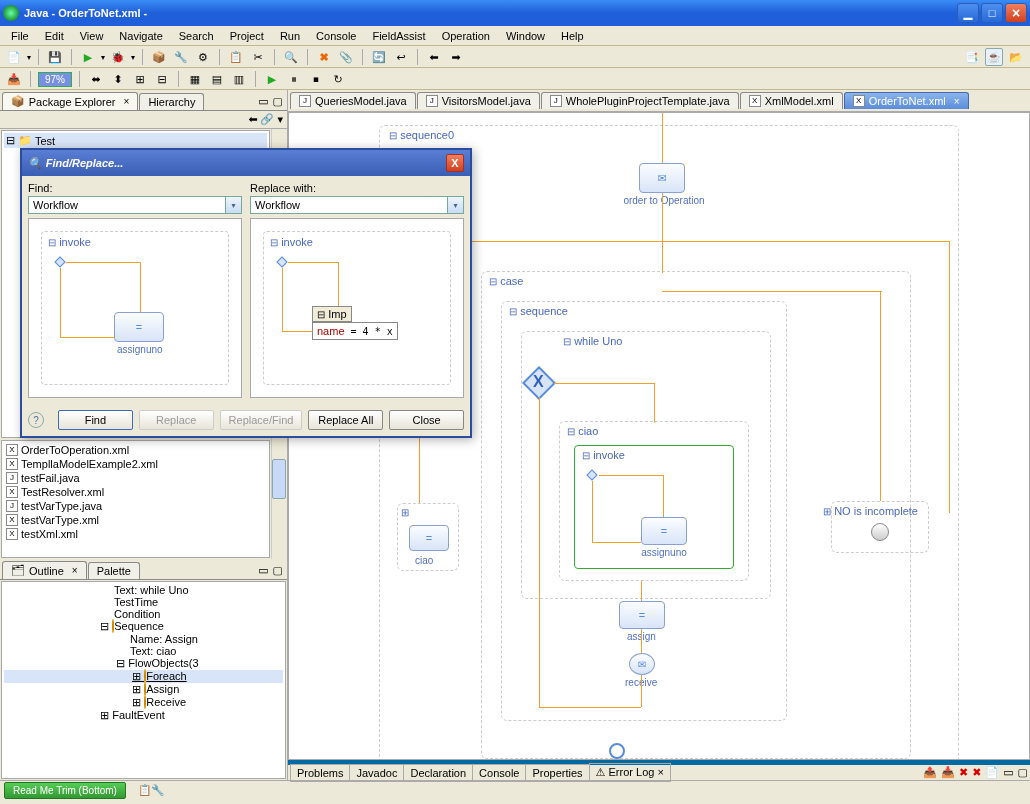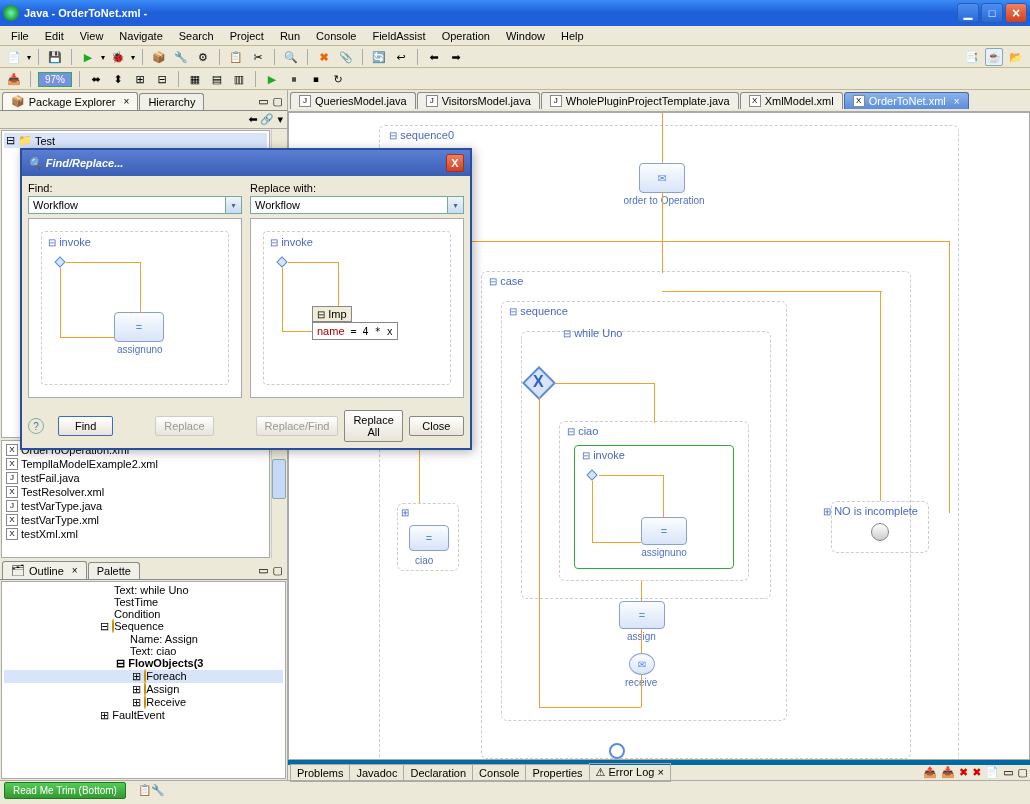--- a/index.html
+++ b/index.html
@@ -73,21 +73,21 @@
 .dialog-row { display: flex; gap: 8px; }
 .dialog-col { flex: 1; }
 .dialog-label { font-size: 11px; margin-bottom: 2px; }
 .combo { display: flex; width: 100%; border: 1px solid #7a9; margin-bottom: 4px; }
 .combo input { flex: 1; border: none; padding: 2px 4px; font-size: 11px; }
 .combo .drop { width: 16px; background: linear-gradient(to bottom, #eef4fb, #c8dcf4); border-left: 1px solid #7a9; display: flex; align-items: center; justify-content: center; font-size: 8px; color: #468; }
 .previewbox { background: white; border: 1px solid #aaa; height: 180px; position: relative; }
 .previewbox .inner { position: absolute; inset: 12px; border: 1px dashed #ccc; border-radius: 4px; }
 .dialog-btns { display: flex; gap: 6px; padding: 6px; align-items: center; }
 .dialog-btns .dbtn { flex: 1; padding: 3px 8px; background: linear-gradient(to bottom, #fff, #e8e4d8); border: 1px solid #888; border-radius: 2px; text-align: center; cursor: pointer; font-size: 11px; }
-.dialog-btns .dbtn.disabled { color: #999; border-color: #ccc; margin-left: 36px; }
+.dialog-btns .dbtn.disabled { color: #999; border-color: #ccc; }
 .help-icon { width: 16px; height: 16px; border: 1px solid #8aa; border-radius: 50%; color: #5070a0; display: flex; align-items: center; justify-content: center; font-size: 10px; margin-right: 8px; }
 
 .minimize-symbol::after { content: "▁"; }
 .maximize-symbol::after { content: "□"; }
 .close-symbol::after { content: "×"; font-size: 14px; }
 
 .jicon { background: #fff; border: 1px solid #888; width: 12px; height: 12px; font-size: 8px; text-align: center; line-height: 10px; }
 .yellow-dot { background: #fd6; border-radius: 50%; width: 10px; height: 10px; border: 1px solid #c80; }
 .green-run { color: #2a2; }
 .orange-x { color: #e60; font-weight: bold; }
@@ -260,22 +260,22 @@
         <span class="tbtn">▢</span>
       </div>
     </div>
     <div class="outline">
       <div class="oline" style="padding-left:110px;"><span>Text: while Uno</span></div>
       <div class="oline" style="padding-left:110px;"><span>TestTime</span></div>
       <div class="oline" style="padding-left:110px;"><span>Condition</span></div>
       <div class="oline" style="padding-left:96px;">⊟ <span class="yellow-dot"></span> <span>Sequence</span></div>
       <div class="oline" style="padding-left:126px;"><span>Name: Assign</span></div>
       <div class="oline" style="padding-left:126px;"><span>Text: ciao</span></div>
-      <div class="oline" style="padding-left:112px;font-weight:bold;">⊟ <span>FlowObjects(3</span></div>
-      <div class="oline" style="padding-left:128px; background:#d8e4f8;">⊞ <span class="yellow-dot"></span> <span>Foreach</span></div>
+      <div class="oline" style="padding-left:112px;">⊟ <span>FlowObjects(3</span></div>
+      <div class="oline" style="padding-left:128px; background:#d8e4f8;text-decoration:underline;">⊞ <span class="yellow-dot"></span> <span>Foreach</span></div>
       <div class="oline" style="padding-left:128px;">⊞ <span class="yellow-dot"></span> <span>Assign</span></div>
       <div class="oline" style="padding-left:128px;">⊞ <span class="yellow-dot"></span> <span>Receive</span></div>
       <div class="oline" style="padding-left:96px;">⊞ <span>FaultEvent</span></div>
     </div>
   </div>
 
   <div class="rightcol">
     <div class="editor-tabs">
       <div class="tab">
           <span class="jicon">J</span>
@@ -322,21 +322,21 @@
       <div class="node-label" style="left:126px; top:442px;">ciao</div>
 
       <div class="diag-box" style="left:192px; top:158px; width:430px; height:488px;"></div>
       <div class="diag-label" style="left:200px; top:162px;">⊟ <span>case</span></div>
       <div class="conn-v" style="left:373px; top:128px; height:32px;"></div>
 
       <div class="diag-box" style="left:212px; top:188px; width:286px; height:420px;"></div>
       <div class="diag-label" style="left:220px; top:192px;">⊟ <span>sequence</span></div>
 
       <div class="diag-box" style="left:232px; top:218px; width:250px; height:268px;"></div>
-      <div class="diag-label" style="left:240px; top:214px;padding-left:34px;">⊟ <span>while Uno</span></div>
+      <div class="diag-label" style="left:240px; top:222px;padding-left:34px;">⊟ <span>while Uno</span></div>
       <div class="x-diamond" style="left:238px; top:258px;"></div>
       <div style="position:absolute; left:244px; top:260px; color:#3060c0; font-weight:bold; font-size:16px;">X</div>
       <div class="conn-v" style="left:250px; top:284px; height:310px;"></div>
       <div class="conn-h" style="left:265px; top:270px; width:100px;"></div>
       <div class="conn-v" style="left:365px; top:270px; height:40px;"></div>
 
       <div class="diag-box" style="left:270px; top:308px; width:190px; height:160px;"></div>
       <div class="diag-label" style="left:278px; top:312px;">⊟ <span>ciao</span></div>
 
       <div style="position:absolute; left:285px; top:332px; width:160px; height:124px; border:1px solid #3a3; border-radius:4px;"></div>

